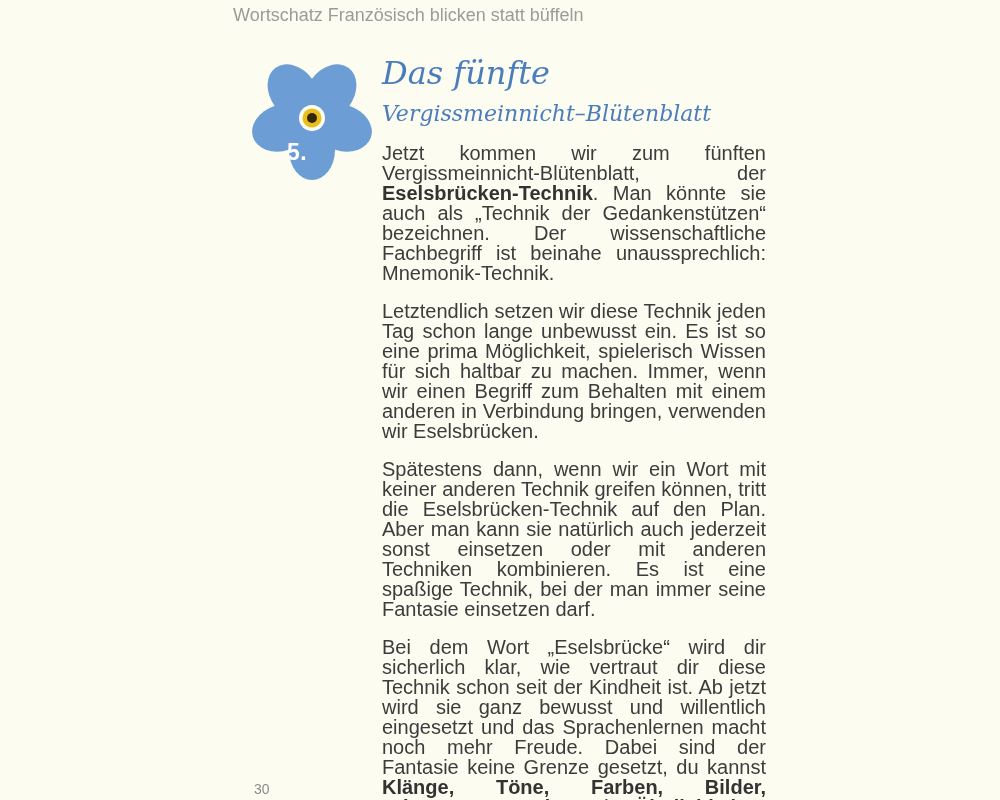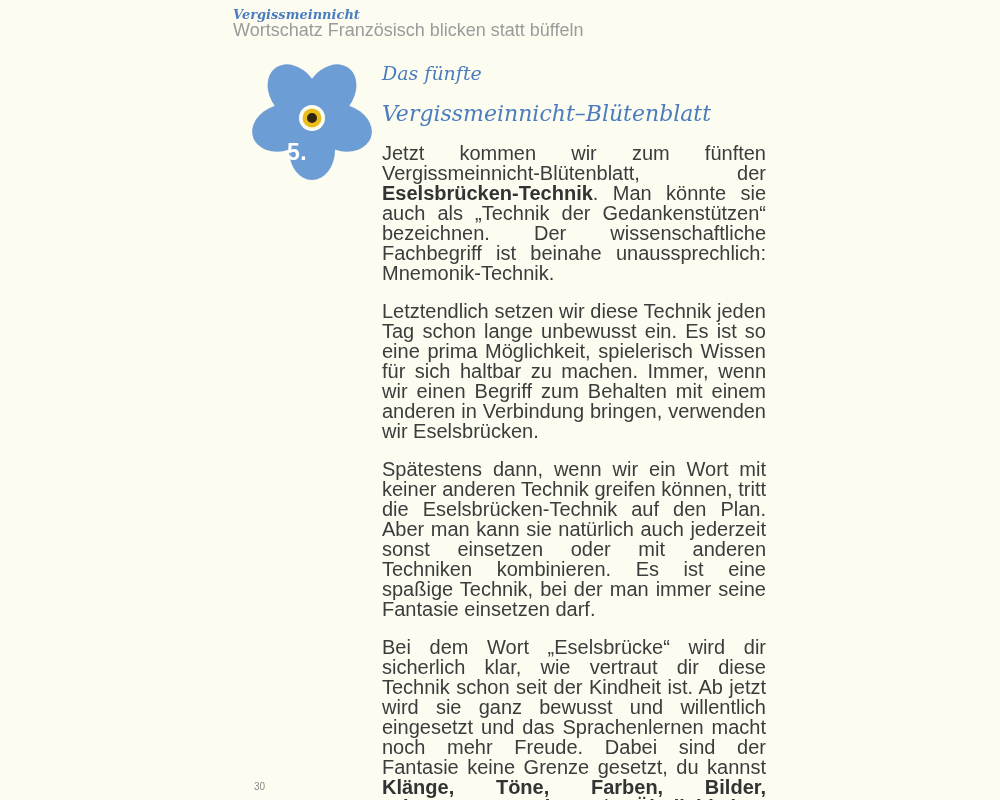--- a/index.html
+++ b/index.html
@@ -51,21 +51,21 @@
   }
   .title-block {
     position: absolute;
     left: 382px;
     top: 57px;
     font-family: "DejaVu Serif", serif;
     font-style: italic;
     color: #4b7dbd;
   }
   .title-line1 {
-    font-size: 19px;
+    font-size: 32px;
     line-height: 32px;
   }
   .title-line2 {
     font-size: 22px;
     line-height: 32px;
     margin-top: 9px;
   }
   .body-text {
     position: absolute;
     left: 382px;
@@ -81,28 +81,27 @@
   }
   .body-text strong {
     font-weight: bold;
     color: #333333;
   }
   .page-number {
     position: absolute;
     left: 254px;
     top: 781px;
     color: #8c8c8c;
-    font-size: 10px;
+    font-size: 14px;
   }
 </style>
 </head>
 <body>
 
 <div class="header">
-  <div class="series-title">Vergissmeinnicht</div>
   <div class="subtitle">Wortschatz Französisch blicken statt büffeln</div>
 </div>
 
 <svg class="flower" viewBox="-62 -62 124 124" xmlns="http://www.w3.org/2000/svg" aria-hidden="true">
   <g>
     <ellipse transform="rotate(-126)" cx="32" cy="0" rx="30" ry="23" fill="#6d9dd5"></ellipse>
     <ellipse transform="rotate(-54)" cx="32" cy="0" rx="30" ry="23" fill="#6d9dd5"></ellipse>
     <ellipse transform="rotate(18)" cx="32" cy="0" rx="30" ry="23" fill="#6d9dd5"></ellipse>
     <ellipse transform="rotate(90)" cx="32" cy="0" rx="30" ry="23" fill="#6d9dd5"></ellipse>
     <ellipse transform="rotate(162)" cx="32" cy="0" rx="30" ry="23" fill="#6d9dd5"></ellipse>

